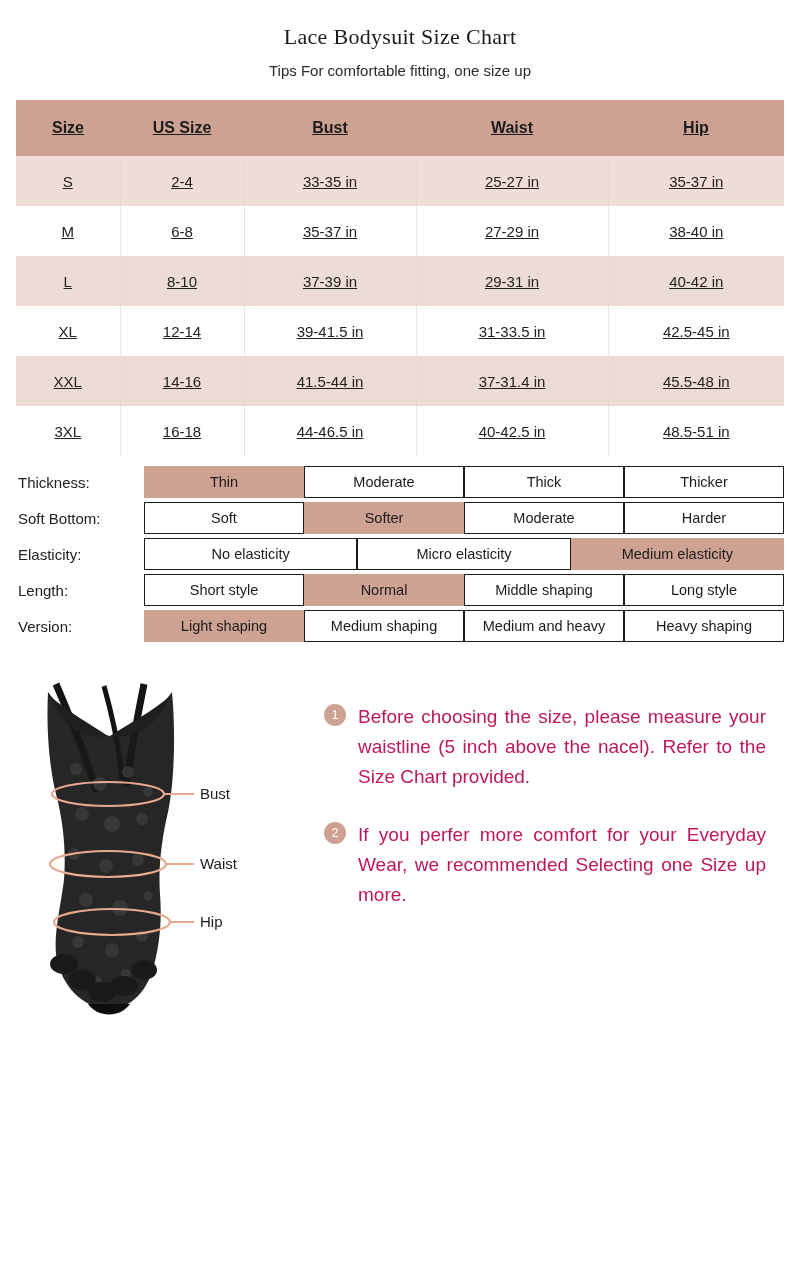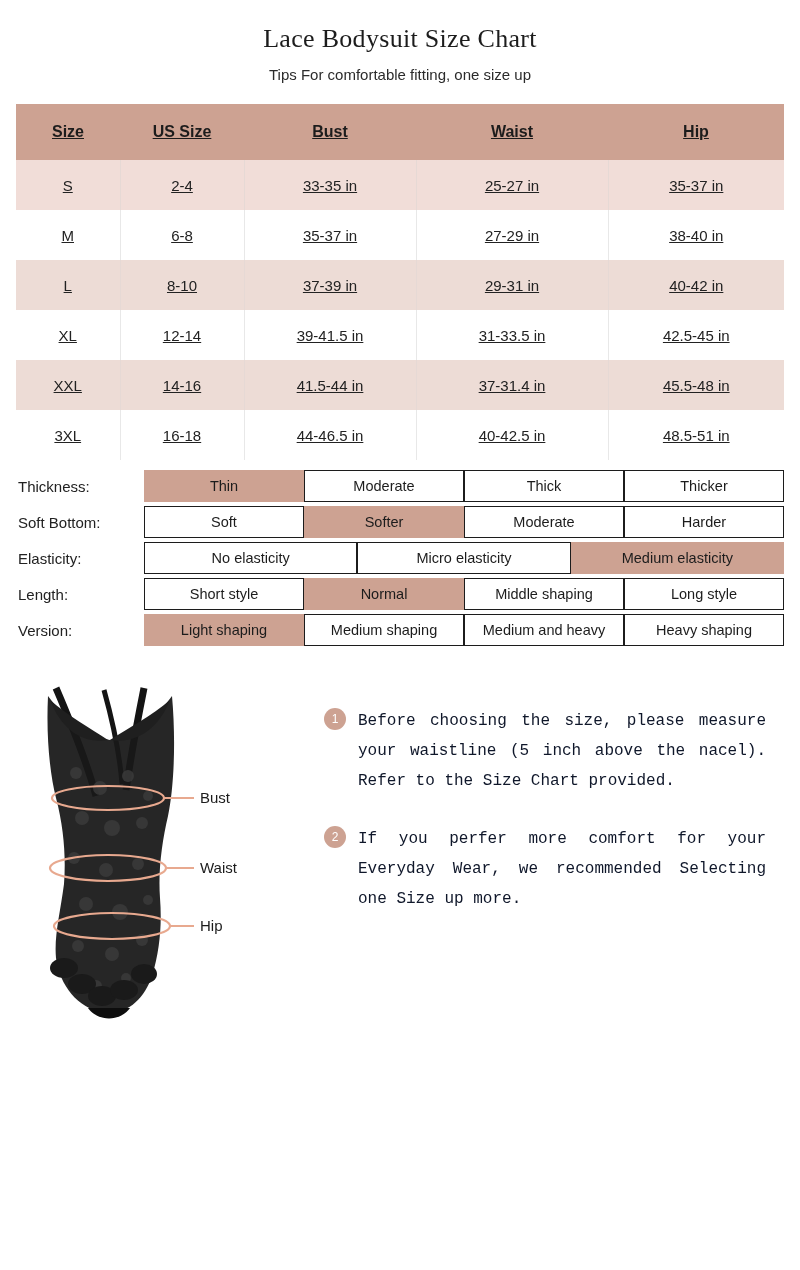--- a/index.html
+++ b/index.html
@@ -10,21 +10,21 @@
     background: #ffffff;
     font-family: "Liberation Sans", sans-serif;
     color: #222222;
     overflow: hidden;
   }
   .page { position: relative; width: 800px; height: 1270px; }
 
   
   .title {
     text-align: center;
-    font-size: 26px;
+    font-size: 22px;
     font-weight: 400;
     letter-spacing: .3px;
     color: #1c1c1c;
     margin: 24px 0 0 0;
     font-family: "Liberation Serif", serif;
   }
   .subtitle {
     text-align: center;
     font-size: 15px;
     color: #2b2b2b;
@@ -134,27 +134,26 @@
     border-radius: 50%;
     background: #cda292;
     color: #ffffff;
     font-size: 12px;
     line-height: 22px;
     text-align: center;
     margin-right: 12px;
     margin-top: 2px;
   }
   .advice-text {
-    font-size: 16px;
+    font-size: 19px;
     line-height: 30px;
     text-align: justify;
     text-justify: inter-word;
-    color: #0f172a;
+    color: #be185d;
     width: 408px;
-    font-family: Liberation Mono, monospace;
   }
 
   svg { display: block; }
 </style>
 </head>
 <body>
 
 <div class="page">
 
   <h1 class="title">Lace Bodysuit  Size Chart</h1>

